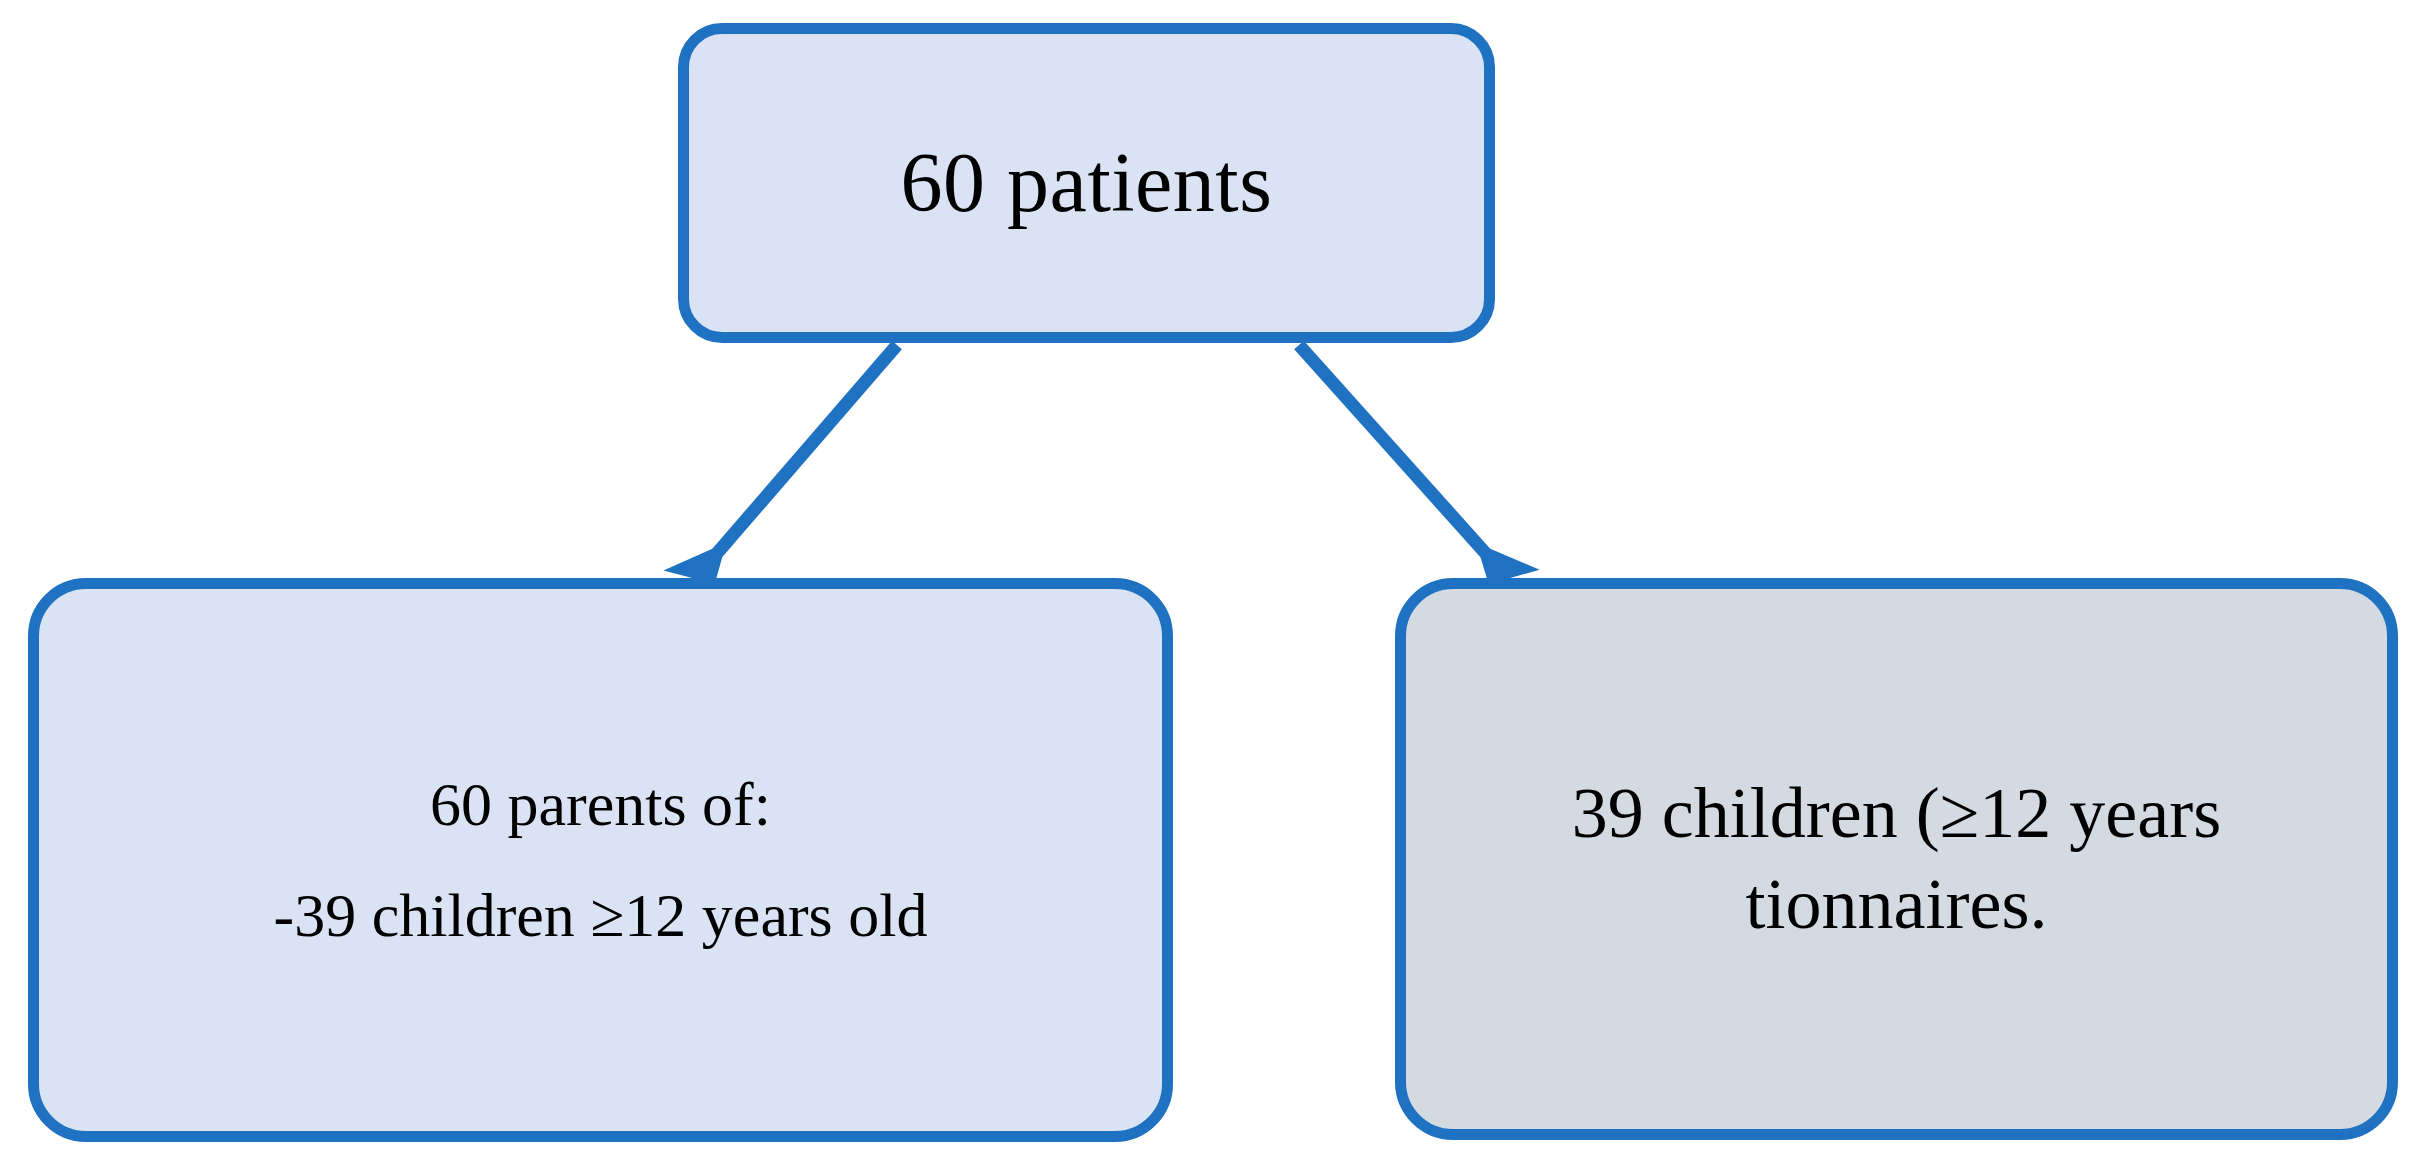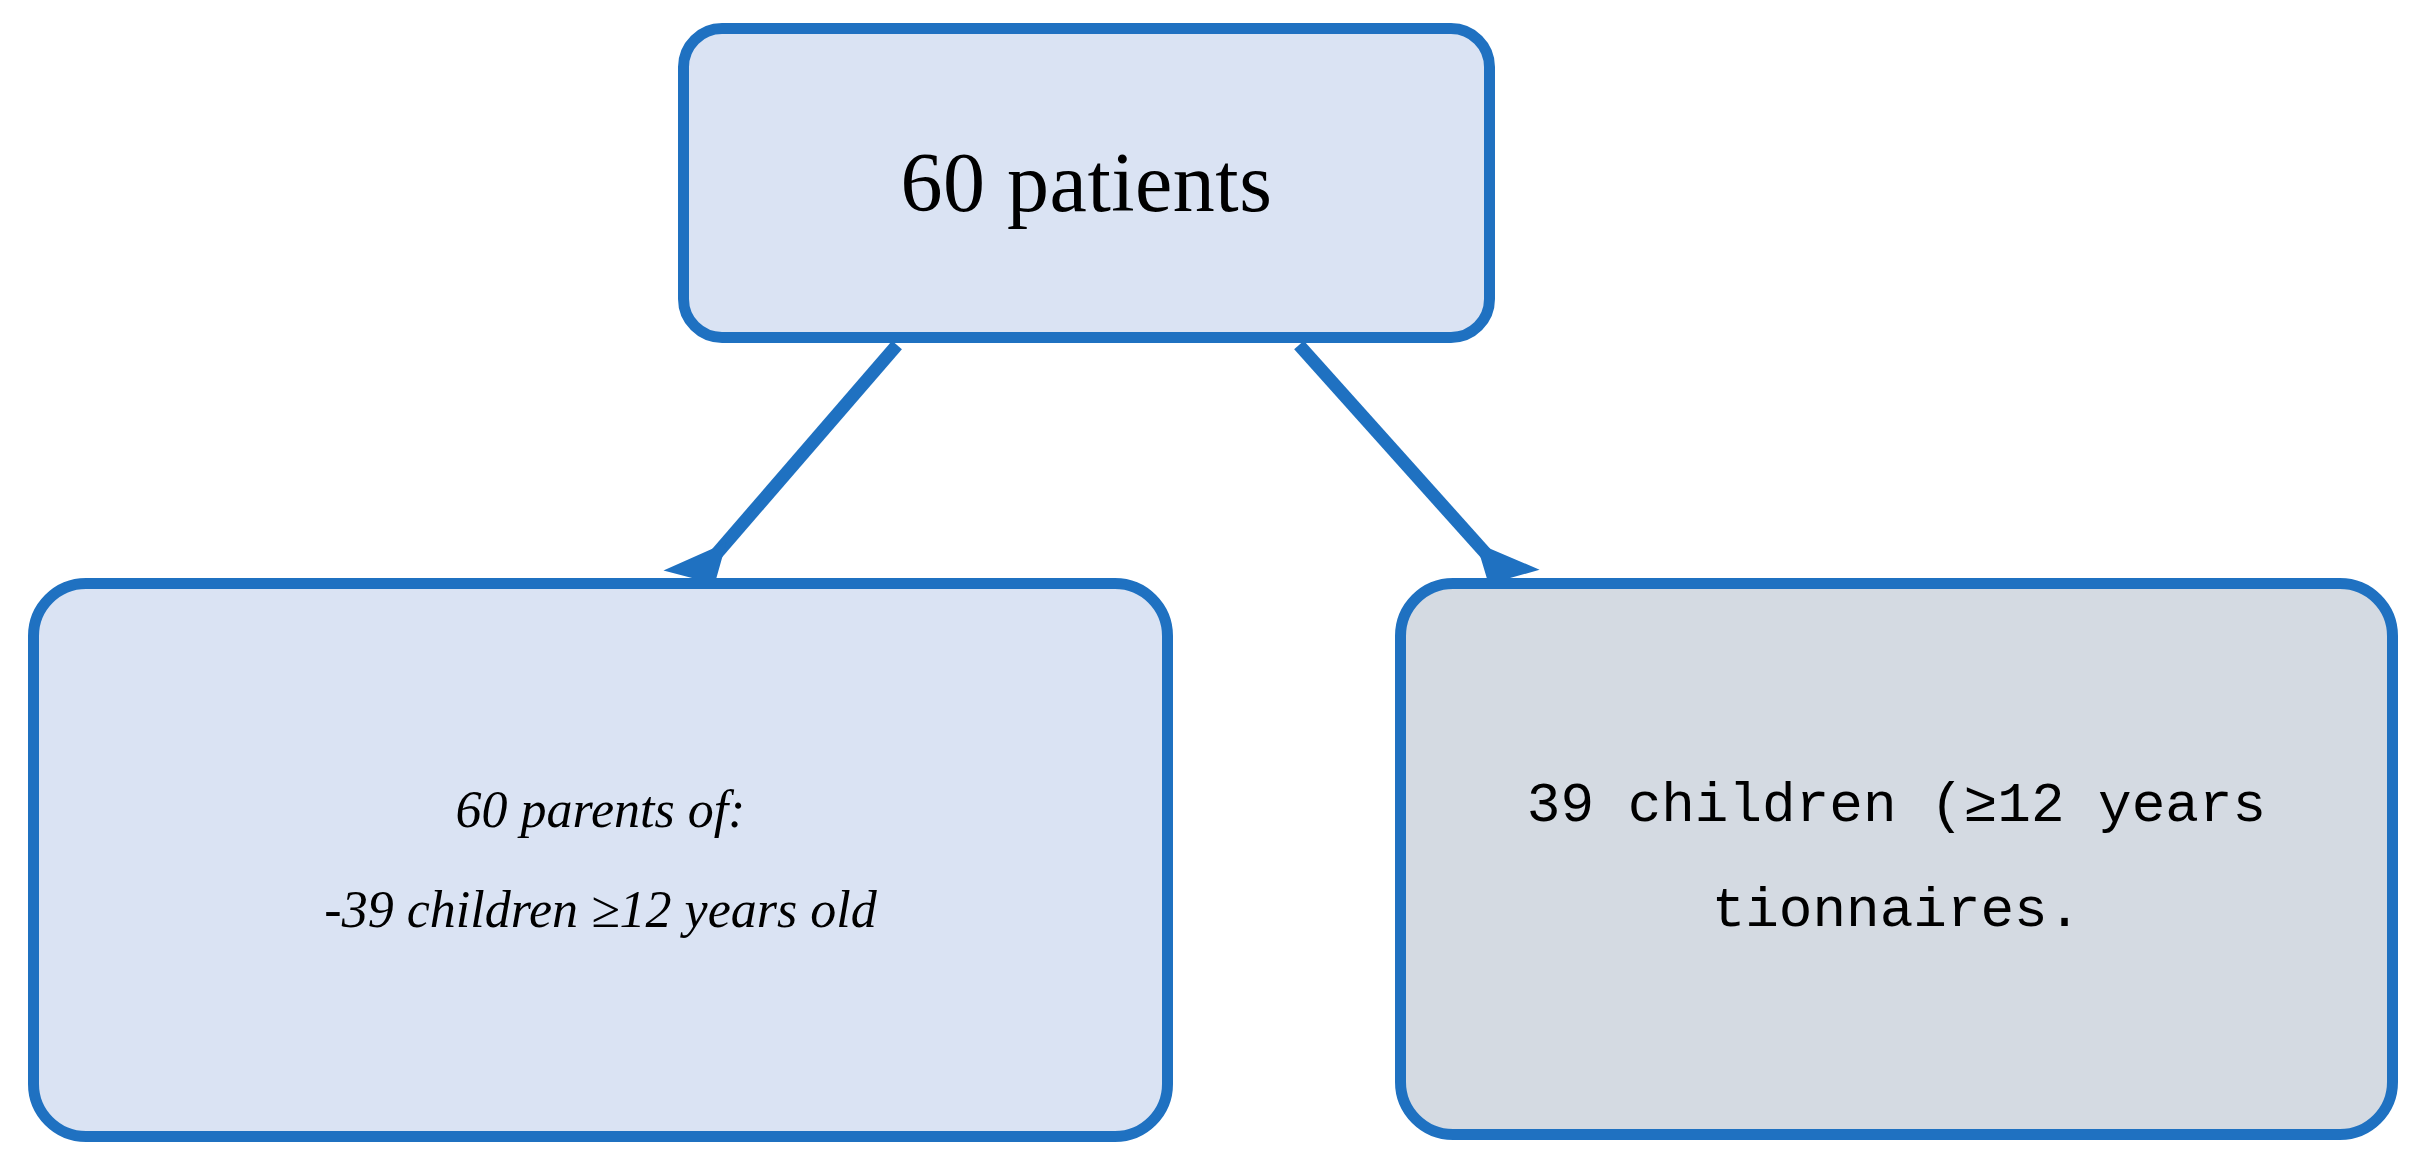--- a/index.html
+++ b/index.html
@@ -65,41 +65,39 @@
   #node-parents {
     left: 28px;
     top: 578px;
     width: 1145px;
     height: 564px;
     background: #dae3f3;
     border: 11px solid #1f71c1;
     border-radius: 58px;
   }
   #node-parents .node-line {
-    font-size: 52px;
+    font-size: 62px;
     line-height: 1.12;
     margin: 21px 0;
-    font-style: italic;
   }
 
   
   #node-children {
     left: 1395px;
     top: 578px;
     width: 1003px;
     height: 562px;
     background: #d4dae2;
     border: 11px solid #1f71c1;
     border-radius: 58px;
   }
   #node-children .node-line {
-    font-size: 56px;
+    font-size: 72px;
     line-height: 1.12;
-    margin: 21px 0;
-    font-family: Liberation Mono, monospace;
+    margin: 5px 0;
   }
 </style>
 </head>
 <body>
 
 <div id="canvas">
 
   <svg class="arrow-layer" viewBox="0 0 2433 1169" width="2433" height="1169" xmlns="http://www.w3.org/2000/svg">
     <defs>
       <marker id="ah-left" markerWidth="5" markerHeight="5" refX="2.6" refY="2.5" orient="auto" markerUnits="strokeWidth">

